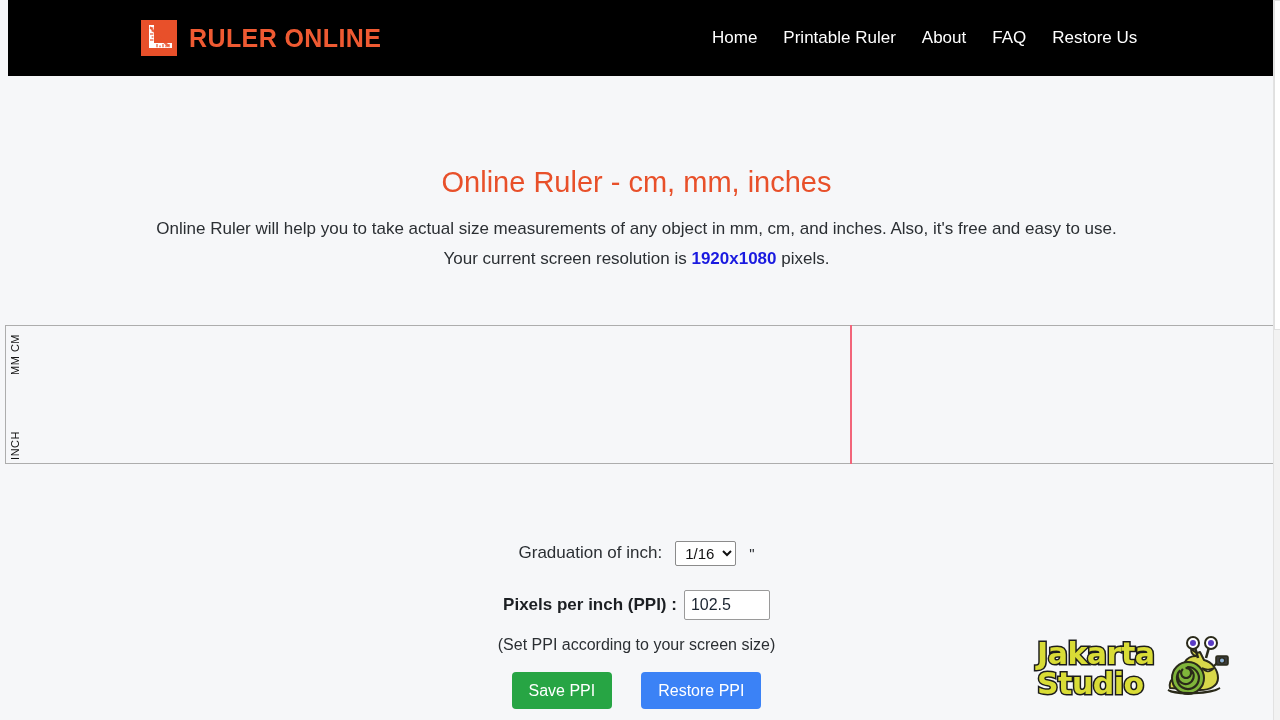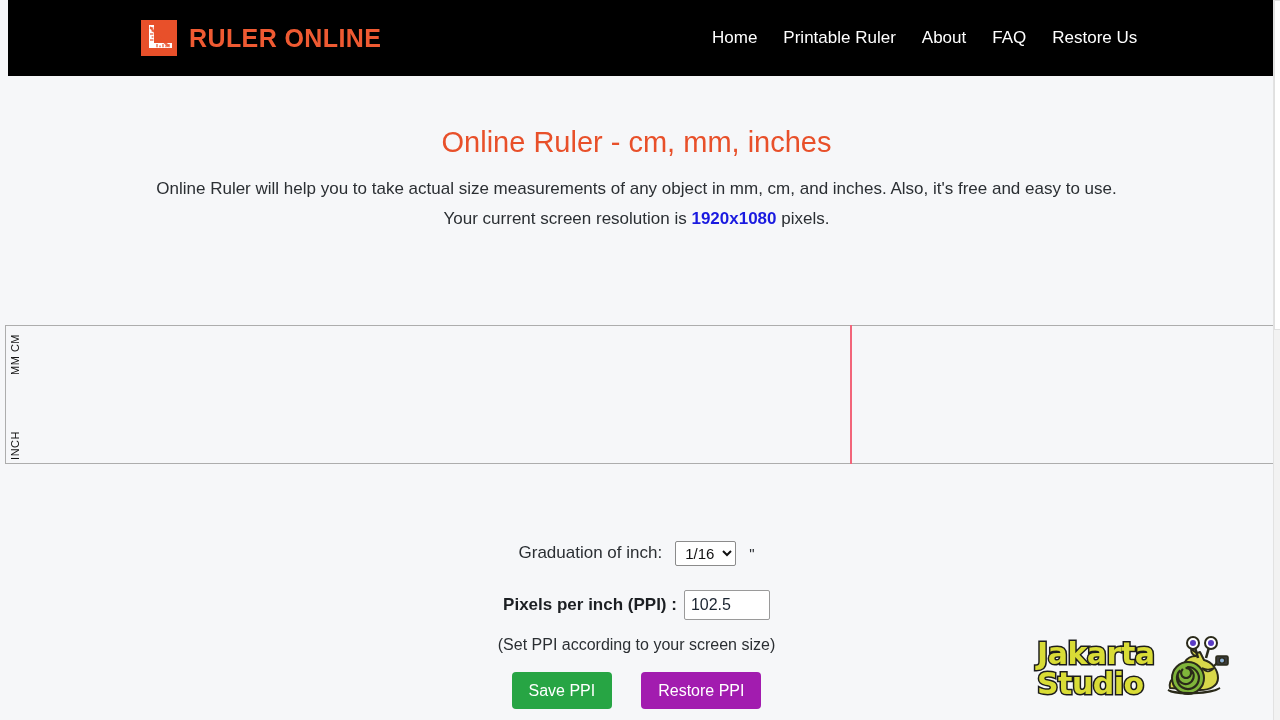--- a/index.html
+++ b/index.html
@@ -64,21 +64,21 @@
   .nav-item:first-child { padding-left: 0; }
 
   
   #hero {
     position: absolute;
     top: 76px; left: 0; width: 1273px;
     text-align: center;
   }
   #page-title {
     margin: 0;
-    padding-top: 48px;
+    padding-top: 88px;
     color: #e8502a;
     font-size: 29px;
     font-weight: normal;
     line-height: 36px;
   }
   #intro-line1 {
     margin: 0;
     padding-top: 14px;
     color: #2b2f33;
     font-size: 17px;
@@ -204,21 +204,21 @@
     font-family: "Liberation Sans", sans-serif;
     font-size: 16px;
     color: #ffffff;
     border: none;
     border-radius: 4px;
     padding: 9px 17px;
     cursor: pointer;
     line-height: 1.2;
   }
   #save-ppi-button   { background: #27a544; }
-  #restore-ppi-button{ background: #a21caf; }
+  #restore-ppi-button{ background: #3b82f6; }
 
   
   #watermark {
     position: absolute;
     left: 1037px; top: 630px;
     width: 224px; height: 78px;
     display: flex;
     align-items: center;
     pointer-events: none;
   }

